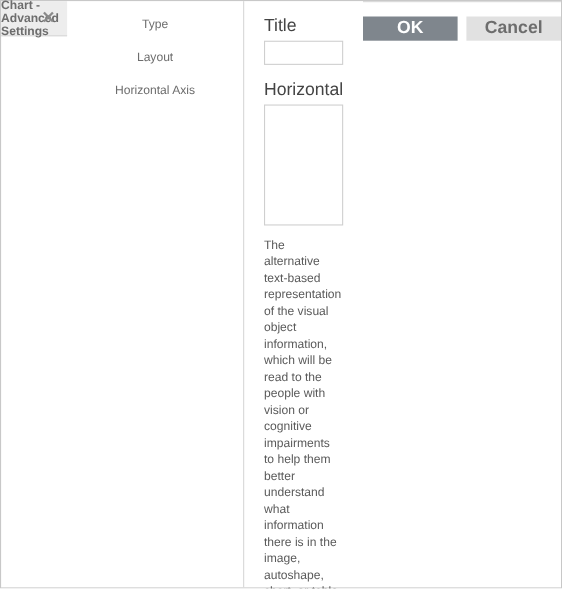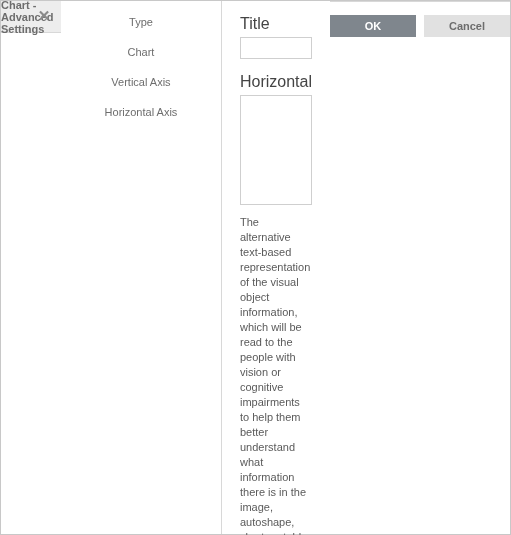--- a/index.html
+++ b/index.html
@@ -106,21 +106,21 @@
     border-top: 1px solid #d8d8d8;
     display: flex;
     align-items: center;
     justify-content: center;
     gap: 8px;
   }
   .btn {
     width: 86px;
     height: 22px;
     border: none;
-    font-size: 11px;
+    font-size: 16px;
     font-weight: bold;
     cursor: pointer;
     display: flex;
     align-items: center;
     justify-content: center;
   }
   .btn-primary {
     background: #7f868d;
     color: #fff;
   }
@@ -137,22 +137,21 @@
   <div class="titlebar">
     <span>Chart - Advanced Settings</span>
     <div class="close-btn">
       <span>✕</span>
     </div>
   </div>
 
   <div class="body">
     <div class="sidebar">
       <div class="side-item"><span>Type</span></div>
-      <div class="side-item"><span>Chart</span></div>
-      <div class="side-item"><span>Vertical Axis</span></div>
+      <div class="side-item"><span>Layout</span></div>
       <div class="side-item"><span>Horizontal Axis</span></div>
     </div>
 
     <div class="content">
       <div class="field-label">Title</div>
       <input type="text" class="text-input" value="" style="">
 
       <div class="field-label">Horizontal</div>
       <textarea class="textarea" style=""></textarea>
 

